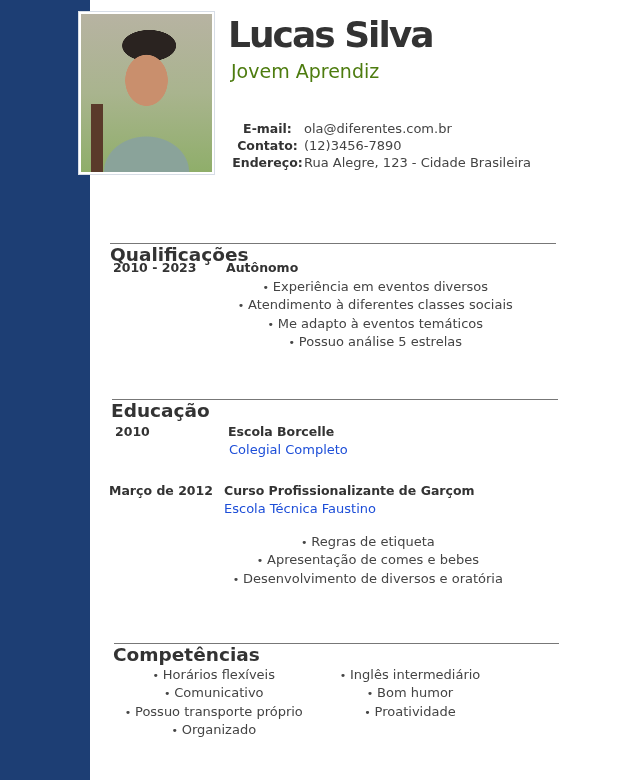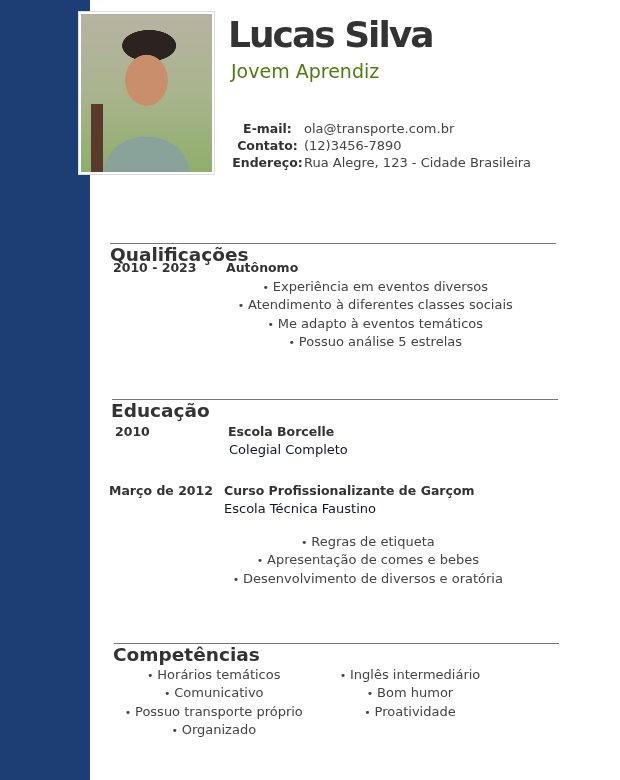--- a/index.html
+++ b/index.html
@@ -17,40 +17,40 @@
   .name { position: absolute; left: 228px; top: 14px; font-family: "DejaVu Sans", sans-serif; font-weight: bold; font-size: 36px; letter-spacing: -2px; color: #333333; }
   .title { position: absolute; left: 231px; top: 60px; font-size: 19px; color: #4d7c0f; }
   .contact { position: absolute; left: 231px; top: 120px; font-size: 13px; line-height: 17px; }
   .contact .row { display: flex; }
   .contact .lbl { width: 73px; font-weight: bold; color: #333; font-size: 12.5px; }
   .contact .val { color: #444; }
   .section-title { position: absolute; font-weight: bold; font-size: 18.5px; color: #333; margin-top: 36px; }
   .rule { position: absolute; height: 1px; background: #777; }
   .year { position: absolute; font-weight: bold; font-size: 12.5px; color: #333; }
   .entry-title { position: absolute; font-weight: bold; font-size: 12.5px; color: #333; }
-  .entry-sub { position: absolute; font-size: 13px; color: #0f172a; }
+  .entry-sub { position: absolute; font-size: 13px; color: #1d4ed8; }
   ul.bullets { position: absolute; list-style: none; font-size: 13px; line-height: 17.3px; color: #444; }
   ul.bullets li::before { content: "•"; display: inline-block; width: 14px; font-size: 11px; color: #444; }
 </style>
 </head>
 <body>
 
 <div class="sidebar"></div>
 
 <div class="photo">
   <div class="strap"></div>
 </div>
 
 <div class="name">Lucas Silva</div>
 <div class="title">Jovem Aprendiz</div>
 
 <div class="contact">
   <div class="row">
     <span class="lbl">E-mail:</span>
-    <span class="val">ola@transporte.com.br</span>
+    <span class="val">ola@diferentes.com.br</span>
   </div>
   <div class="row">
     <span class="lbl">Contato:</span>
     <span class="val">(12)3456-7890</span>
   </div>
   <div class="row">
     <span class="lbl">Endereço:</span>
     <span class="val">Rua Alegre, 123 - Cidade Brasileira</span>
   </div>
 </div>
@@ -76,21 +76,21 @@
 <div class="entry-sub" style="left:224px; top:501px;">Escola Técnica Faustino</div>
 <ul class="bullets" style="left:229px; top:533px;">
   <li>Regras de etiqueta</li>
   <li>Apresentação de comes e bebes</li>
   <li>Desenvolvimento de diversos e oratória</li>
 </ul>
 
 <div class="section-title" style="left:113px; top:608px;">Competências</div>
 <div class="rule" style="left:114px; top:643px; width:445px;"></div>
 <ul class="bullets" style="left:121px; top:666px;">
-  <li>Horários temáticos</li>
+  <li>Horários flexíveis</li>
   <li>Comunicativo</li>
   <li>Possuo transporte próprio</li>
   <li>Organizado</li>
 </ul>
 <ul class="bullets" style="left:336px; top:666px;">
   <li>Inglês intermediário</li>
   <li>Bom  humor</li>
   <li>Proatividade</li>
 </ul>
 

